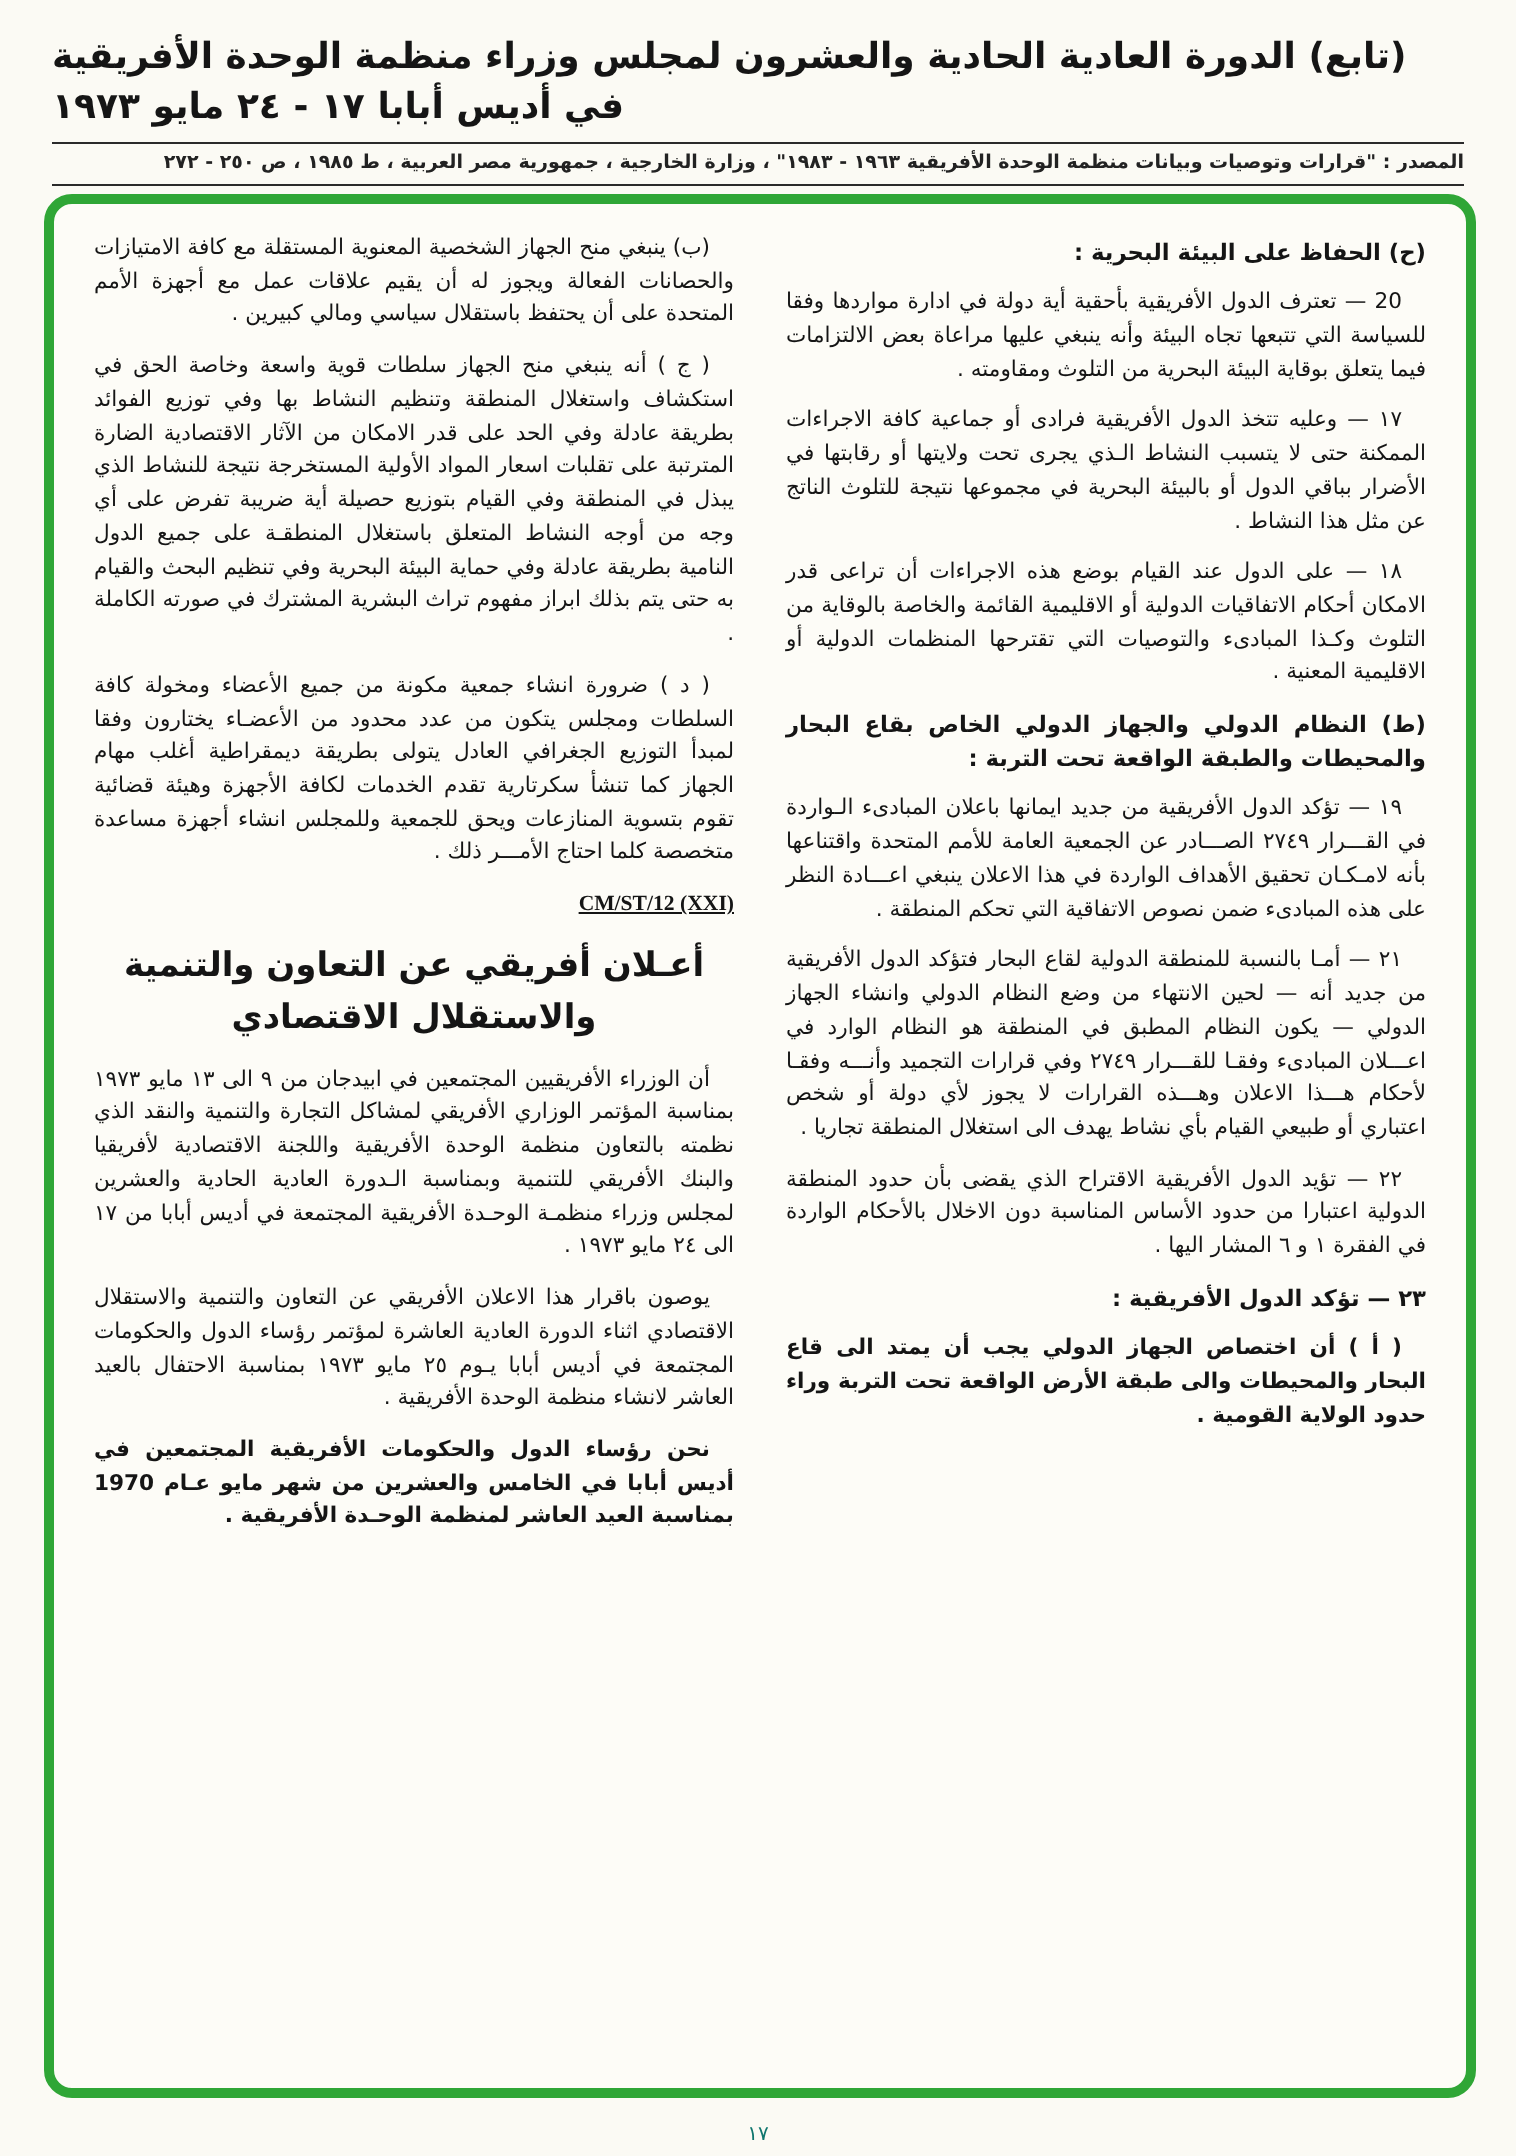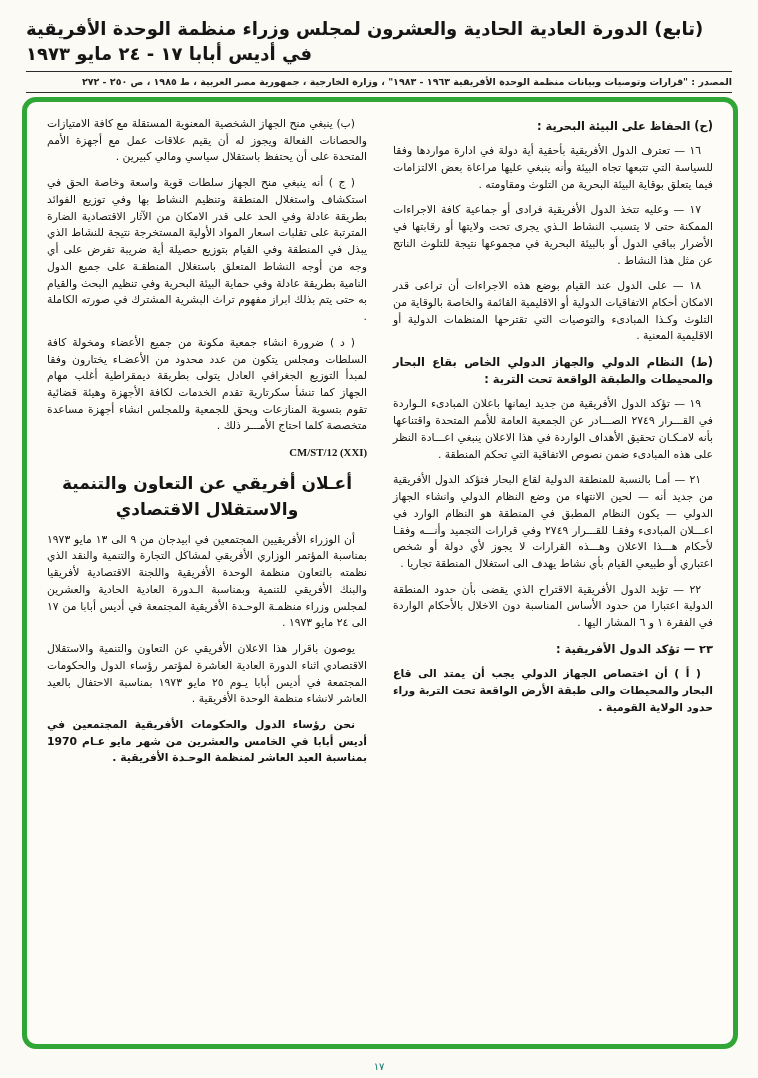--- a/index.html
+++ b/index.html
@@ -43,21 +43,21 @@
   .center-heading {
     text-align: center; text-align-last: center;
     font-size: 17px; font-weight: bold;
     margin: 6px 6px 9px 6px; line-height: 1.55; text-indent: 0;
   }
   .bold { font-weight: bold; }
   .ref {
     direction: ltr; text-align: left; text-align-last: left;
     font-size: 12px; font-weight: bold;
     font-family: "Liberation Serif", serif;
-    margin: 12px 0 10px 0; text-indent: 0;
+    margin: 12px 0 10px 0; text-indent: 0; text-decoration: underline;
   }
 
   .page-footer { position: absolute; bottom: 4px; left: 0; width: 100%; text-align: center; }
   .page-number { font-size: 10px; color: #0f766e; }
 </style>
 </head>
 <body>
 
 <div class="page">
 
@@ -66,21 +66,21 @@
     <div class="rule"></div>
     <div class="doc-source">المصدر : "قرارات وتوصيات وبيانات منظمة الوحدة الأفريقية ١٩٦٣ - ١٩٨٣" ، وزارة الخارجية ، جمهورية مصر العربية ، ط ١٩٨٥ ، ص ٢٥٠ - ٢٧٢</div>
     <div class="rule"></div>
   </header>
 
   <main class="green-box">
     <div class="columns">
 
       <section class="col">
         <h3 class="heading">(ح) الحفاظ على البيئة البحرية :</h3>
-        <p>١٦ — تعترف الدول الأفريقية بأحقية أية دولة في ادارة مواردها وفقا للسياسة التي تتبعها تجاه البيئة وأنه ينبغي عليها مراعاة بعض الالتزامات فيما يتعلق بوقاية البيئة البحرية من التلوث ومقاومته .</p>
+        <p>20 — تعترف الدول الأفريقية بأحقية أية دولة في ادارة مواردها وفقا للسياسة التي تتبعها تجاه البيئة وأنه ينبغي عليها مراعاة بعض الالتزامات فيما يتعلق بوقاية البيئة البحرية من التلوث ومقاومته .</p>
         <p>١٧ — وعليه تتخذ الدول الأفريقية فرادى أو جماعية كافة الاجراءات الممكنة حتى لا يتسبب النشاط الـذي يجرى تحت ولايتها أو رقابتها في الأضرار بباقي الدول أو بالبيئة البحرية في مجموعها نتيجة للتلوث الناتج عن مثل هذا النشاط .</p>
         <p>١٨ — على الدول عند القيام بوضع هذه الاجراءات أن تراعى قدر الامكان أحكام الاتفاقيات الدولية أو الاقليمية القائمة والخاصة بالوقاية من التلوث وكـذا المبادىء والتوصيات التي تقترحها المنظمات الدولية أو الاقليمية المعنية .</p>
         <h3 class="heading heading-long">(ط) النظام الدولي والجهاز الدولي الخاص بقاع البحار والمحيطات والطبقة الواقعة تحت التربة :</h3>
         <p>١٩ — تؤكد الدول الأفريقية من جديد ايمانها باعلان المبادىء الـواردة في القـــرار ٢٧٤٩ الصـــادر عن الجمعية العامة للأمم المتحدة واقتناعها بأنه لامـكـان تحقيق الأهداف الواردة في هذا الاعلان ينبغي اعـــادة النظر على هذه المبادىء ضمن نصوص الاتفاقية التي تحكم المنطقة .</p>
         <p>٢١ — أمـا بالنسبة للمنطقة الدولية لقاع البحار فتؤكد الدول الأفريقية من جديد أنه — لحين الانتهاء من وضع النظام الدولي وانشاء الجهاز الدولي — يكون النظام المطبق في المنطقة هو النظام الوارد في اعـــلان المبادىء وفقـا للقـــرار ٢٧٤٩ وفي قرارات التجميد وأنـــه وفقـا لأحكام هـــذا الاعلان وهـــذه القرارات لا يجوز لأي دولة أو شخص اعتباري أو طبيعي القيام بأي نشاط يهدف الى استغلال المنطقة تجاريا .</p>
         <p>٢٢ — تؤيد الدول الأفريقية الاقتراح الذي يقضى بأن حدود المنطقة الدولية اعتبارا من حدود الأساس المناسبة دون الاخلال بالأحكام الواردة في الفقرة ١ و ٦ المشار اليها .</p>
         <h3 class="heading">٢٣ — تؤكد الدول الأفريقية :</h3>
         <p class="bold">( أ ) أن اختصاص الجهاز الدولي يجب أن يمتد الى قاع البحار والمحيطات والى طبقة الأرض الواقعة تحت التربة وراء حدود الولاية القومية .</p>
       </section>
 

